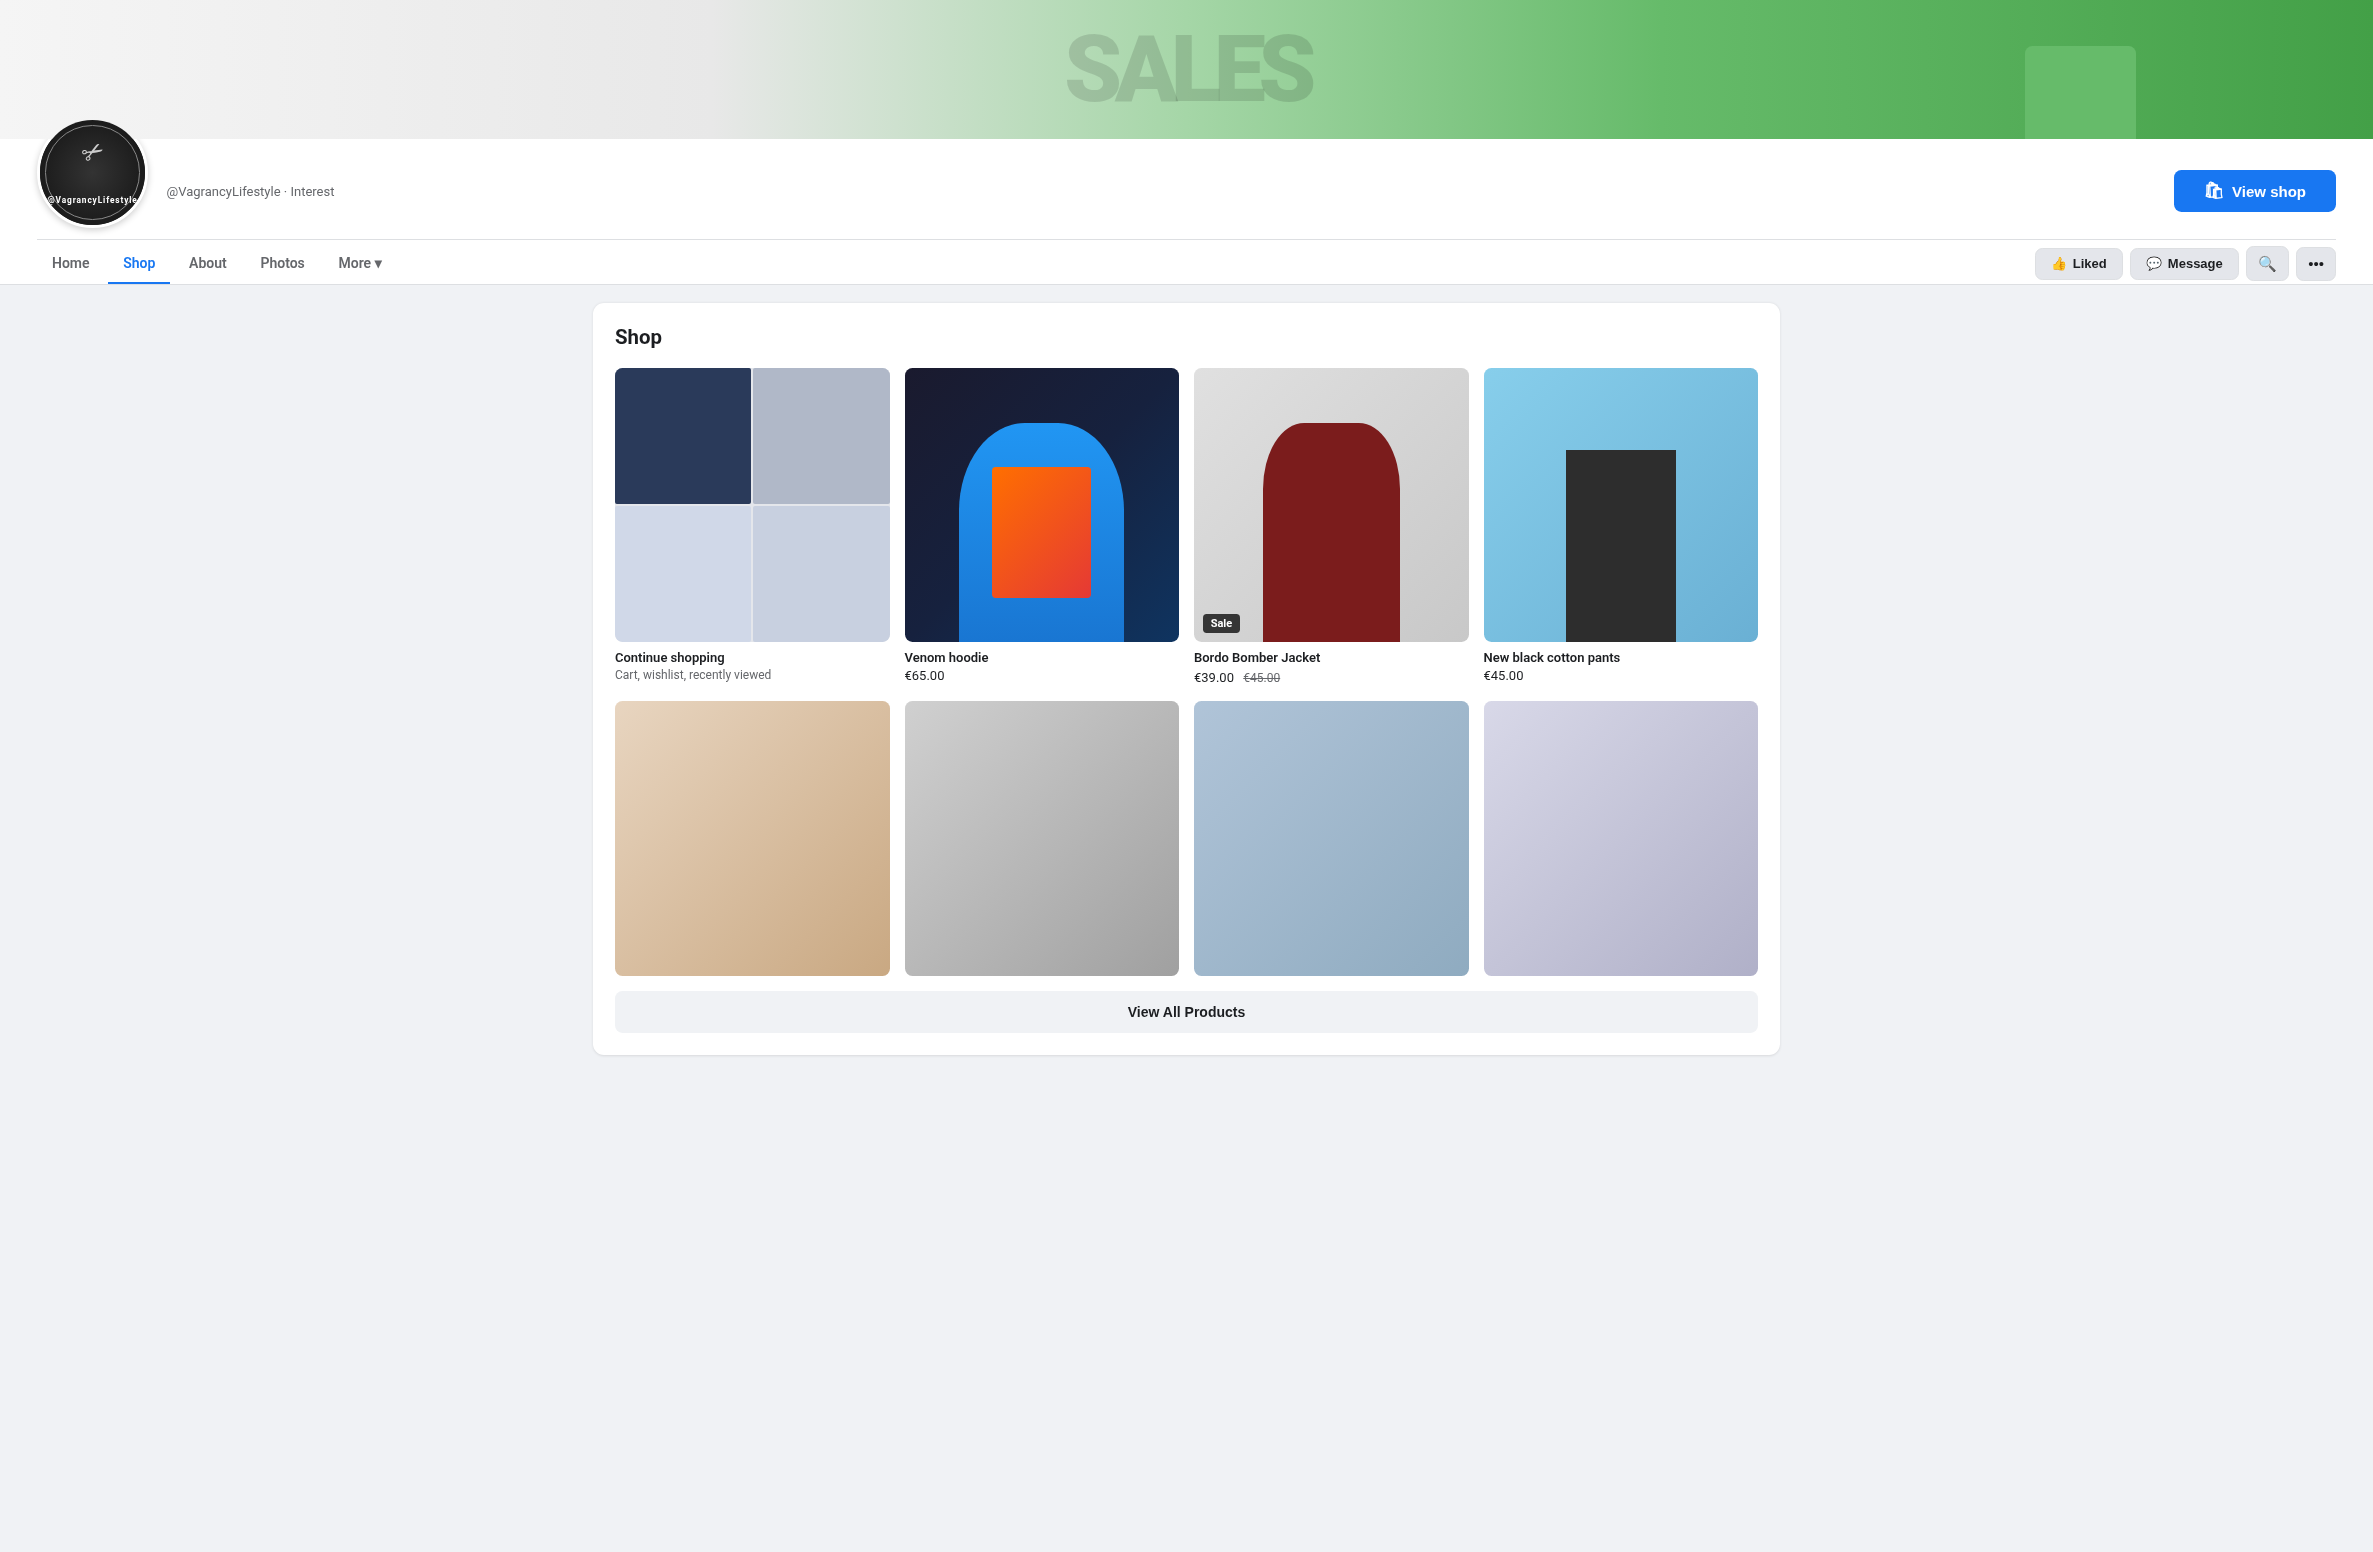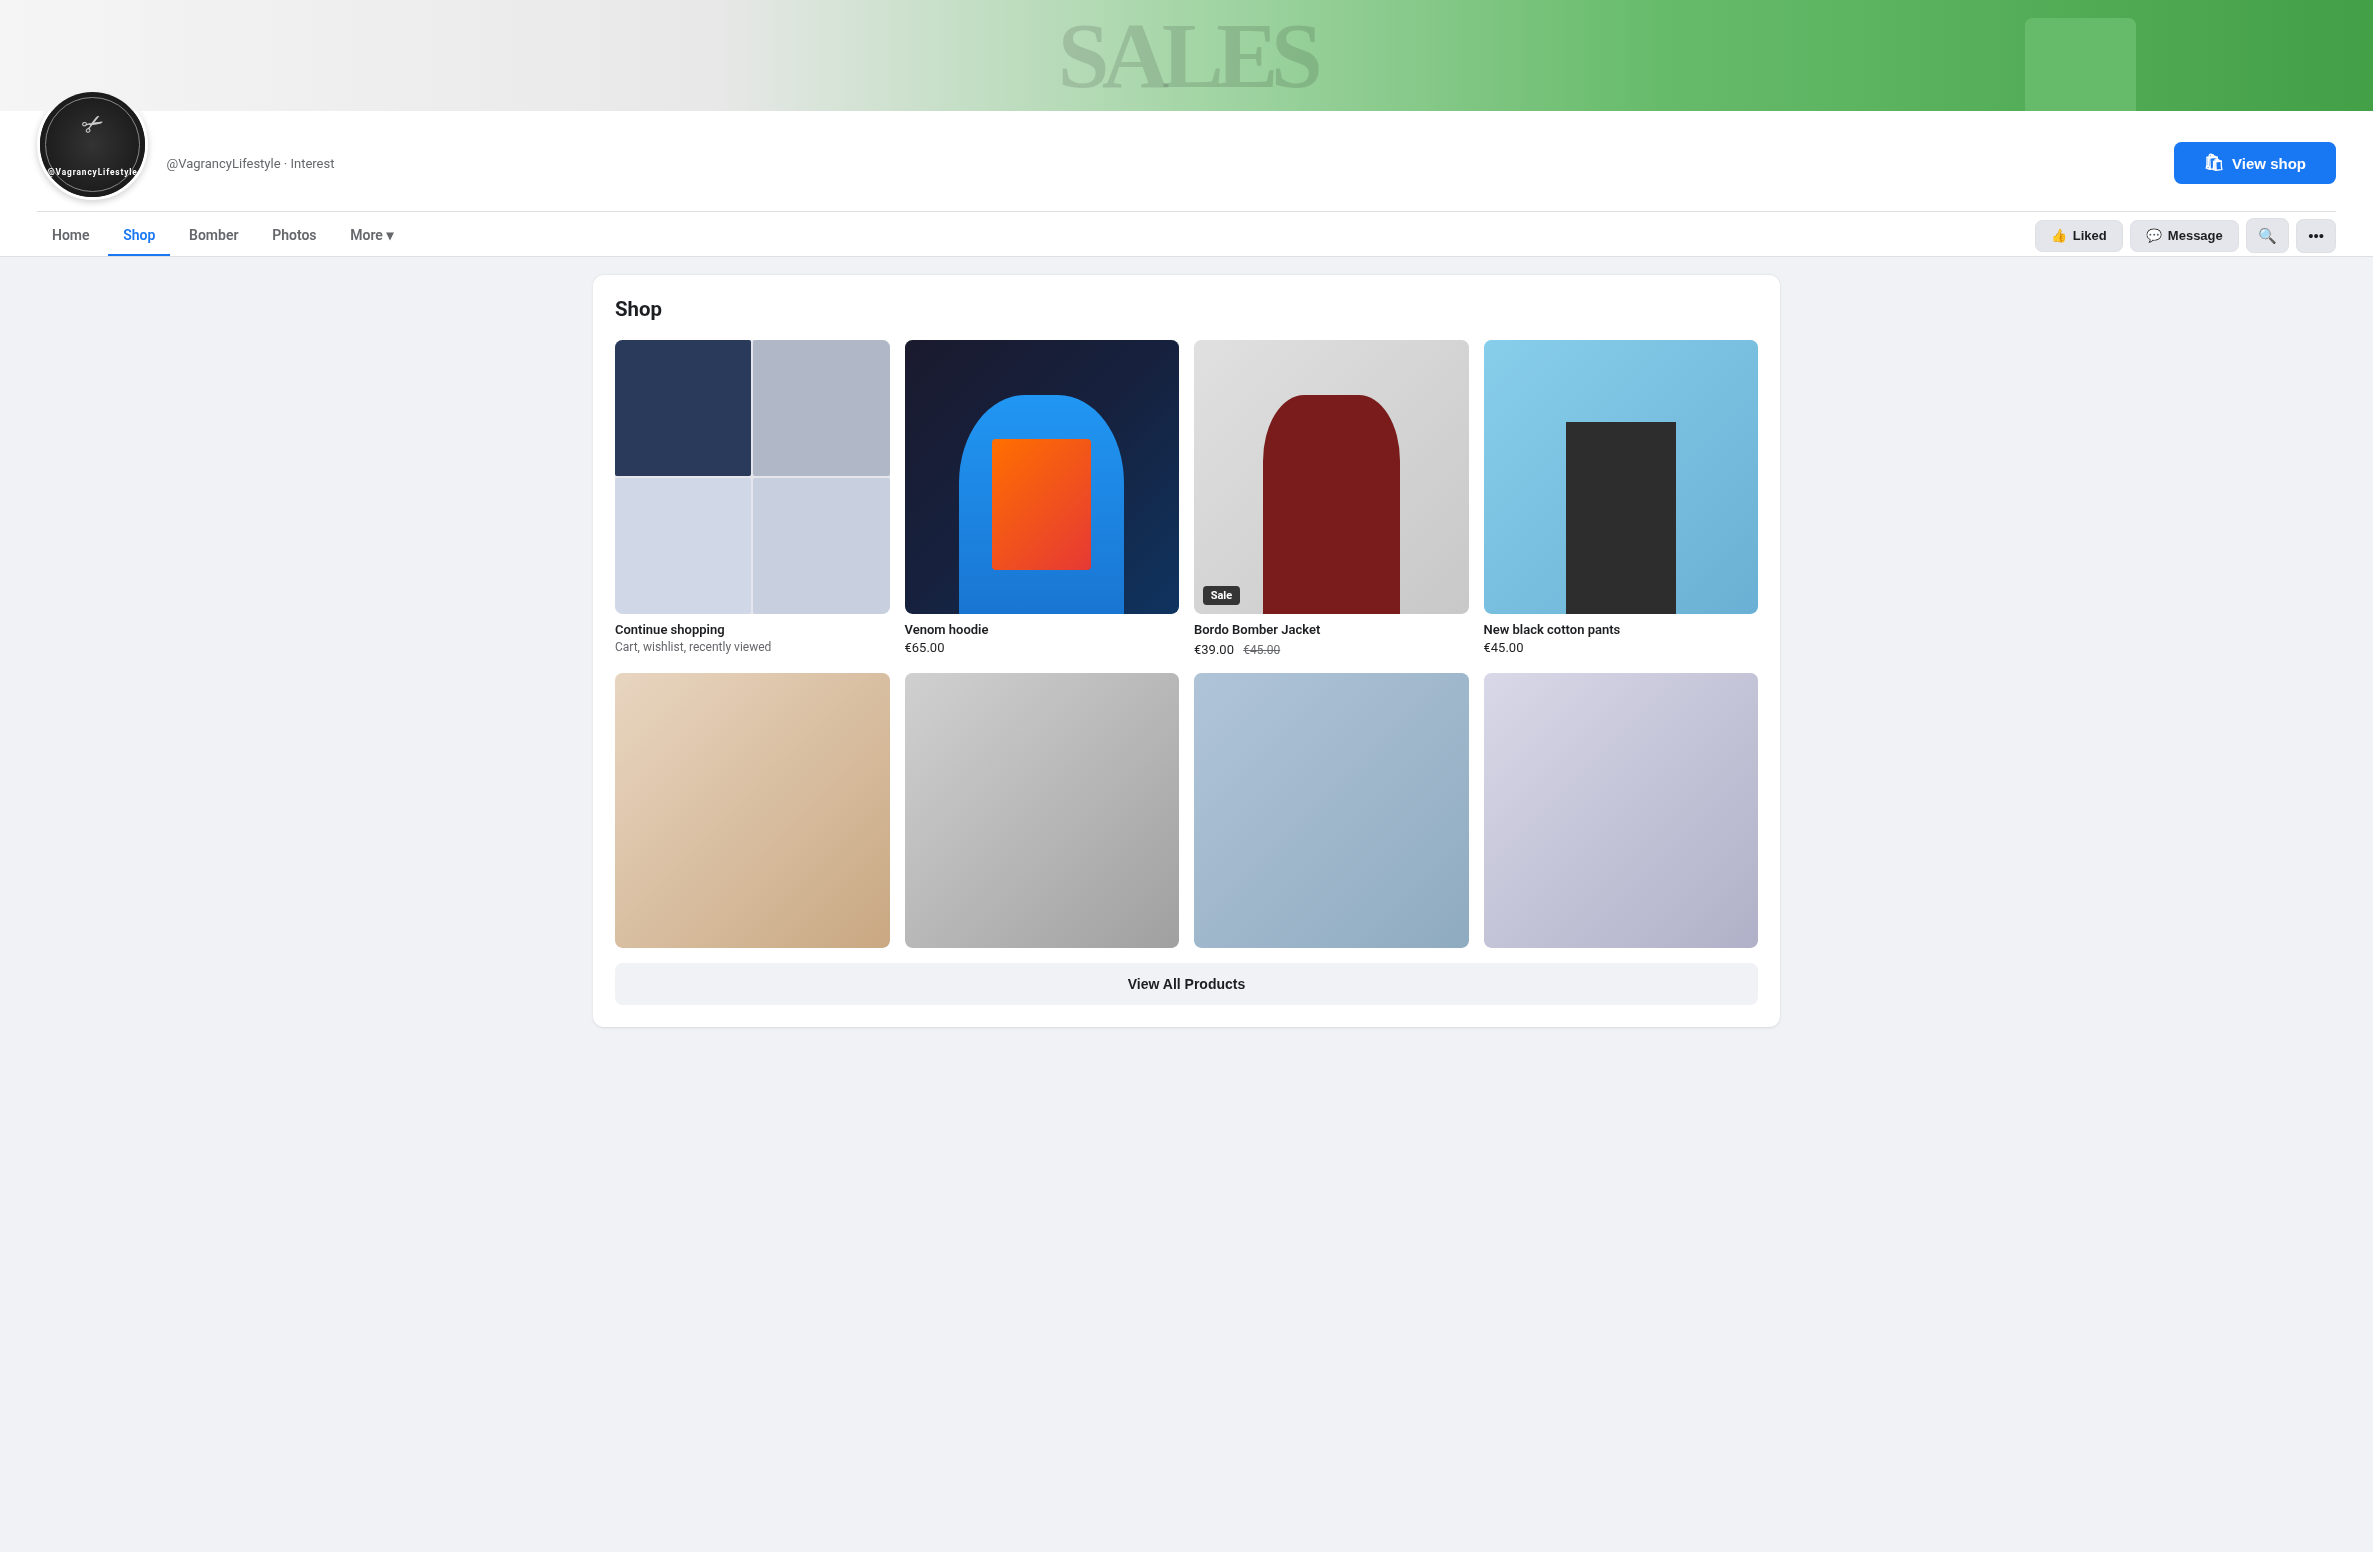--- a/index.html
+++ b/index.html
@@ -1,24 +1,23 @@
 <!DOCTYPE html>
 <html style="font-size:15px"><head>
   <meta charset="utf-8">
   <style>
     * { box-sizing: border-box; margin: 0; padding: 0; }
     body { font-family: -apple-system, BlinkMacSystemFont, 'Segoe UI', Roboto, Helvetica, Arial, sans-serif; background: #f0f2f5; color: #1c1e21; }
 
     .cover-photo {
       width: 100%;
-      height: 111px;
+      height: 139px;
       background: linear-gradient(135deg, #c8e6c9 0%, #a5d6a7 30%, #81c784 60%, #f5f5f5 100%);
       overflow: hidden;
       position: relative;
-      font-family: Liberation Serif, serif;
     }
 
     .profile-section {
       background: #fff;
       padding: 0 37px 0 37px;
       border-bottom: 0.9px solid #dddfe2;
     }
 
     .profile-top {
       display: flex;
@@ -399,21 +398,21 @@
     <button class="view-shop-btn">
       <span class="shop-icon">🛍</span>
       <span>View shop</span>
     </button>
   </div>
 
   <nav class="nav-section">
     <div class="nav-left">
       <a class="nav-item">Home</a>
       <a class="nav-item active">Shop</a>
-      <a class="nav-item">Bomber</a>
+      <a class="nav-item">About</a>
       <a class="nav-item">Photos</a>
       <a class="nav-item nav-item-more">
         <span>More</span>
         <span>▾</span>
       </a>
     </div>
     <div class="nav-right">
       <button class="nav-btn">
         <span>👍</span>
         <span>Liked</span>

